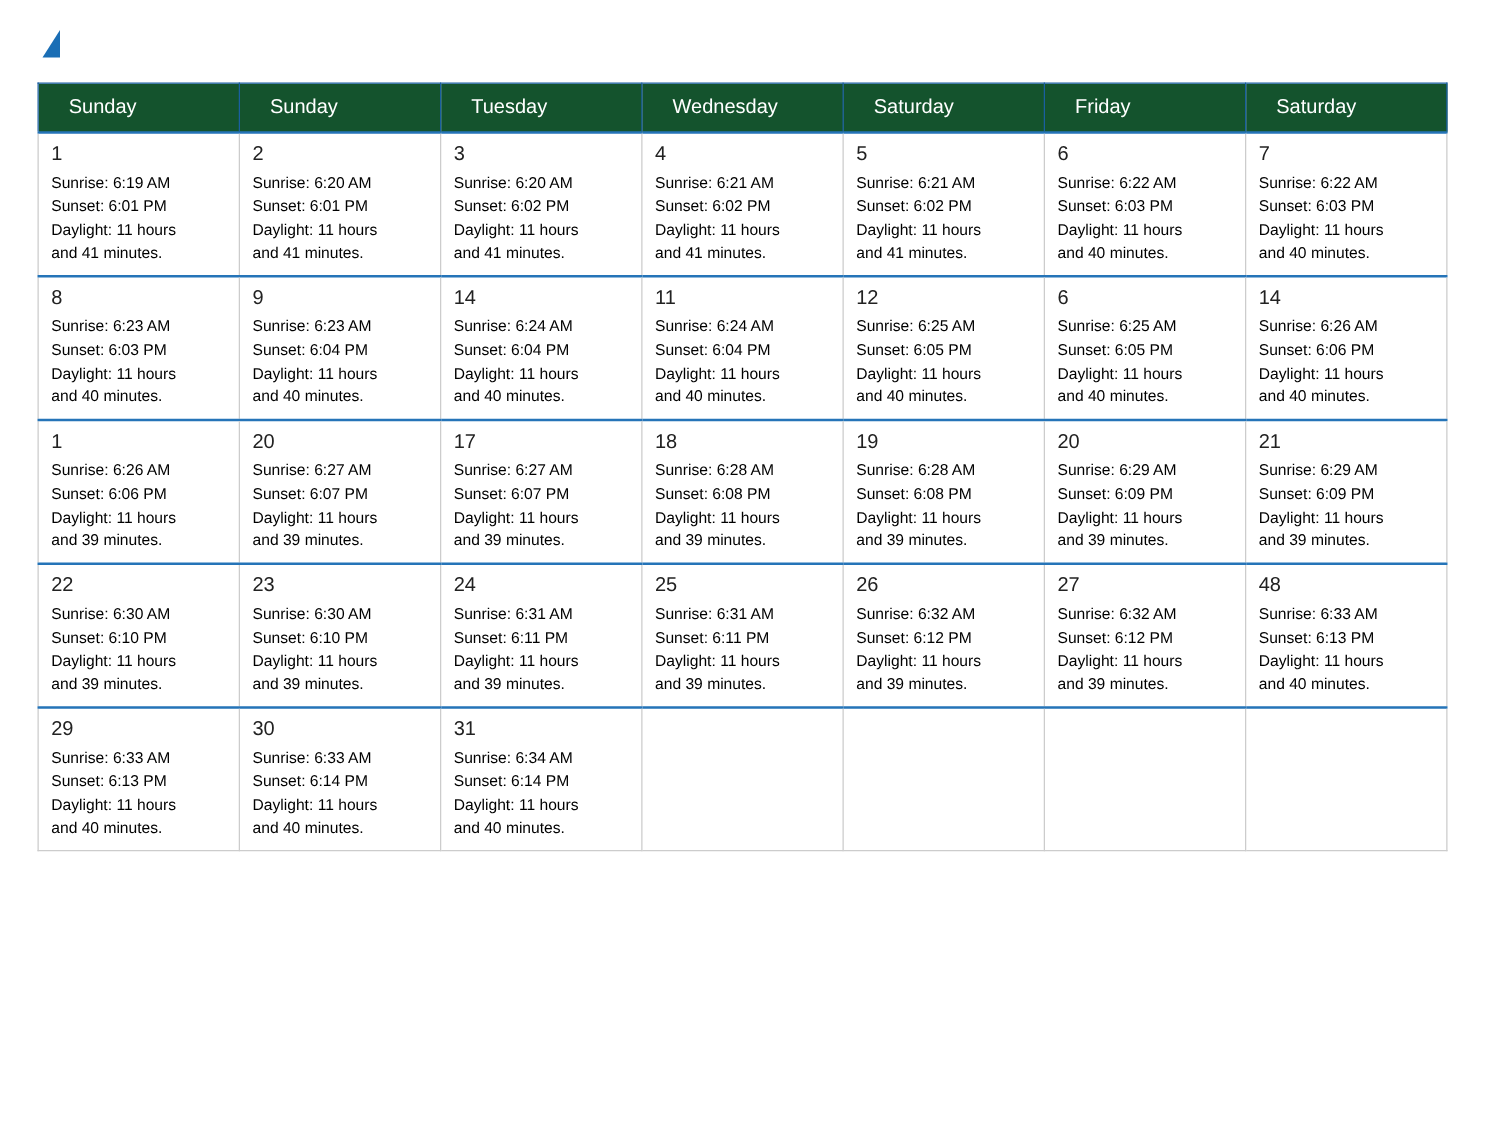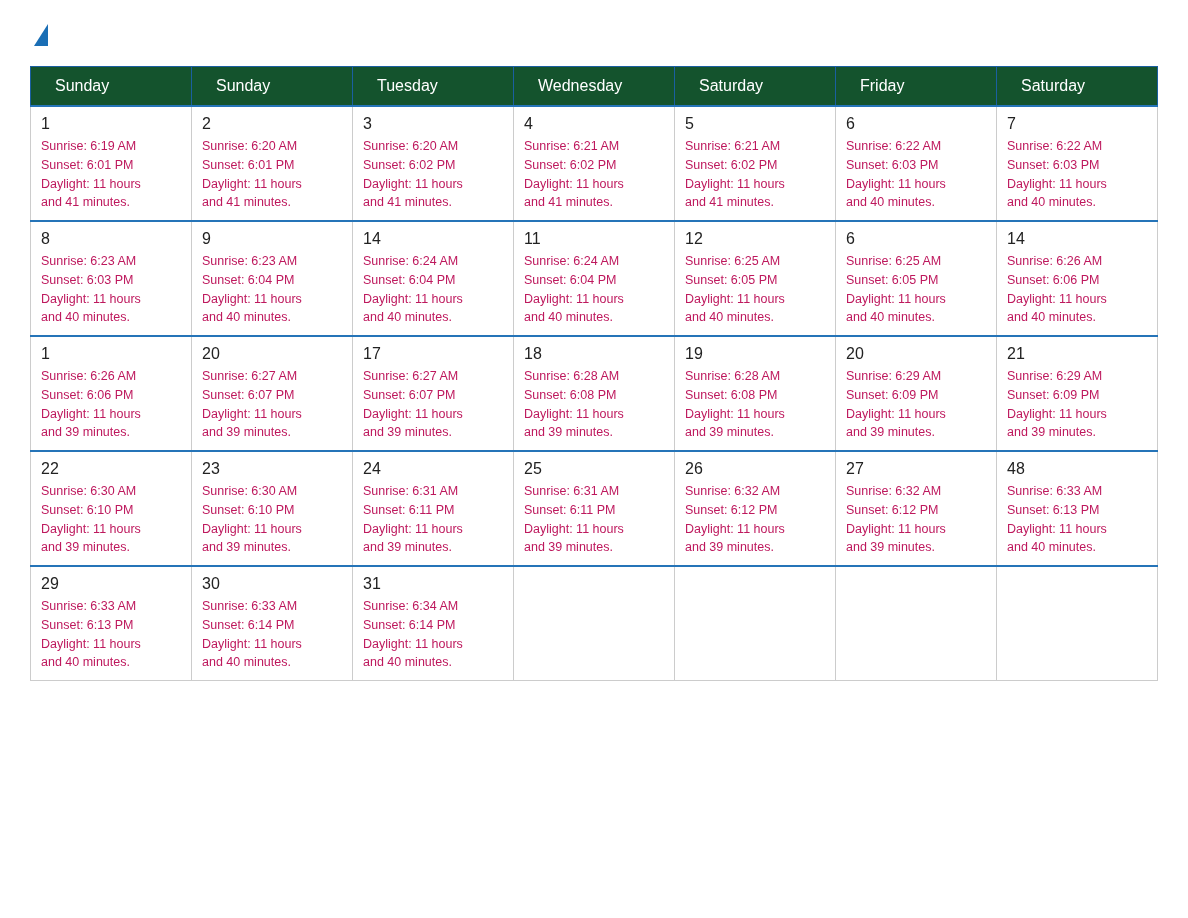--- a/index.html
+++ b/index.html
@@ -93,21 +93,21 @@
     .day-number {
       font-size: 16px;
       font-weight: normal;
       display: block;
       margin-bottom: 4px;
       color: #222;
     }
     .day-info {
       font-size: 12.5px;
       line-height: 1.5;
-      color: #be185d;
+      color: #000000;
     }
     .empty-cell {
       background: #fff;
     }
     
     .calendar tbody tr td {
       border-top: 2px solid #2574b8;
     }
     .calendar tbody tr:not(:first-child) td {
       border-top: 2px solid #2574b8;

